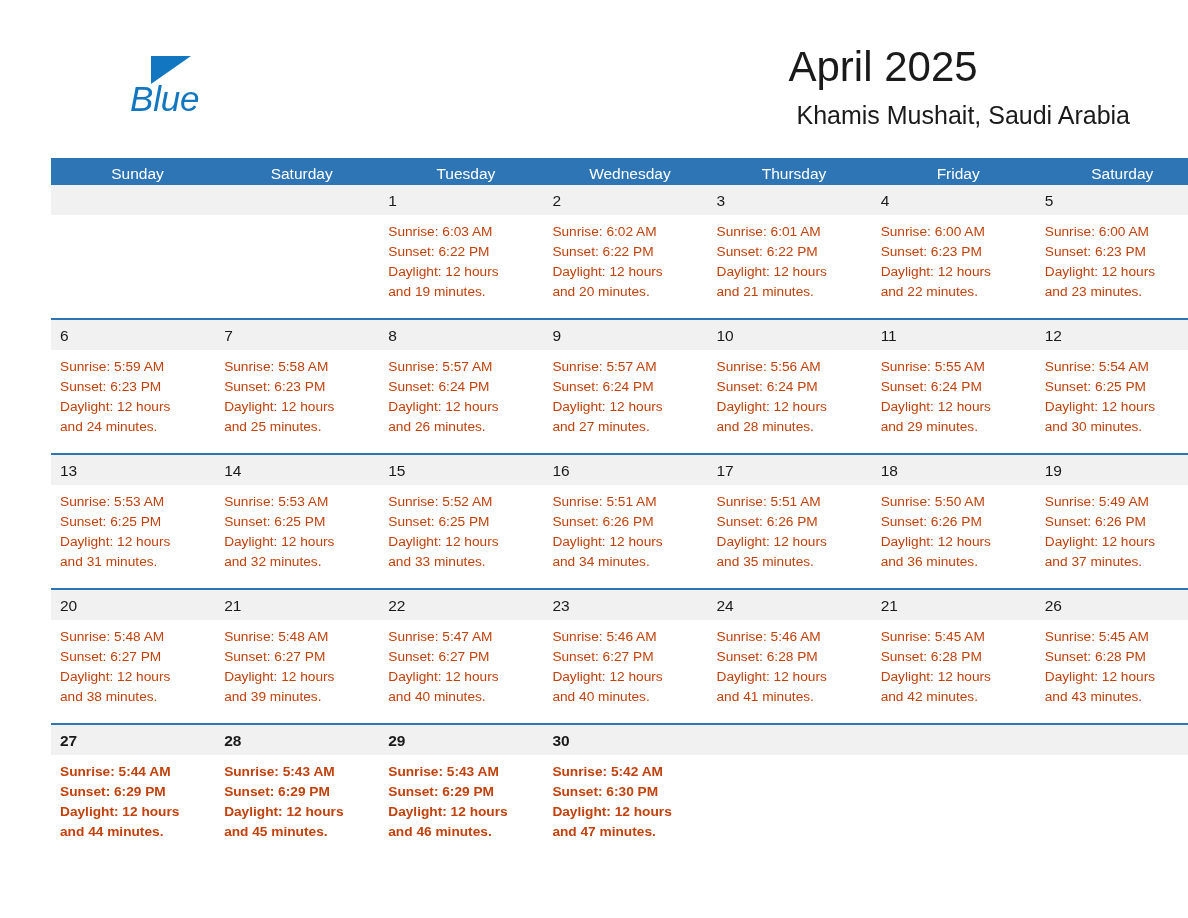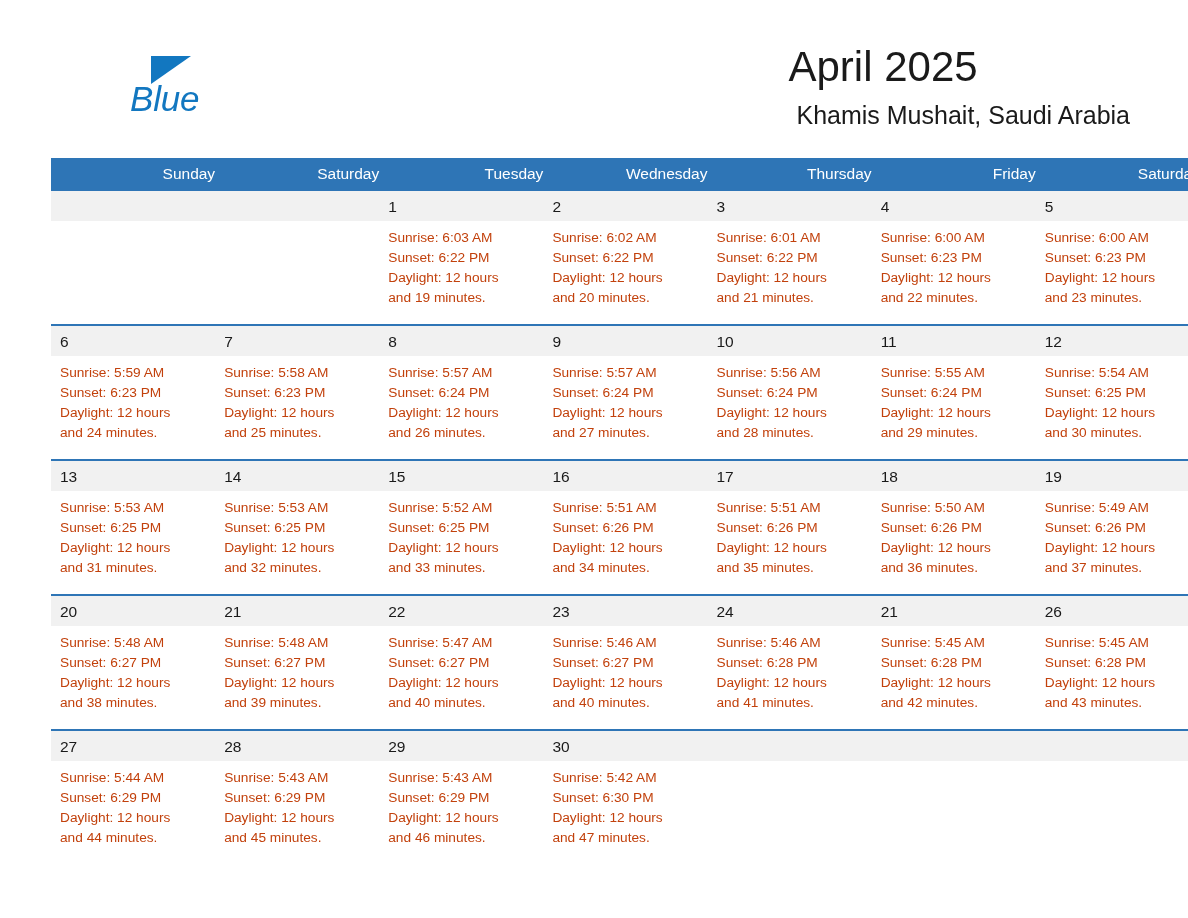--- a/index.html
+++ b/index.html
@@ -86,22 +86,22 @@
     top: 158px;
     width: 1086px;
     border-collapse: collapse;
     table-layout: fixed;
   }
   .calendar th {
     background: #2e75b6;
     color: #ffffff;
     font-size: 15.5px;
     font-weight: normal;
-    text-align: right;
-    padding: 7px 0 8px 9px;
+    text-align: center;
+    padding: 7px 0 2px 9px;
     height: 15px;
     vertical-align: middle;
     width: 155.14px;
   }
 
   .week-row > td {
     vertical-align: top;
     padding: 0;
     border-top: 2px solid #2e75b6;
   }
@@ -111,20 +111,21 @@
   .week-row.last-week > td {
     
   }
 
   .daycell {
     height: 133px;
     position: relative;
   }
   .week-row.last-week .daycell {
     height: 120px;
+    font-weight: bold;
   }
 
   .daynum {
     background: #f1f1f1;
     font-size: 15.5px;
     line-height: 18px;
     padding: 7px 0 5px 9px;
     color: #1a1a1a;
     min-height: 18px;
   }

